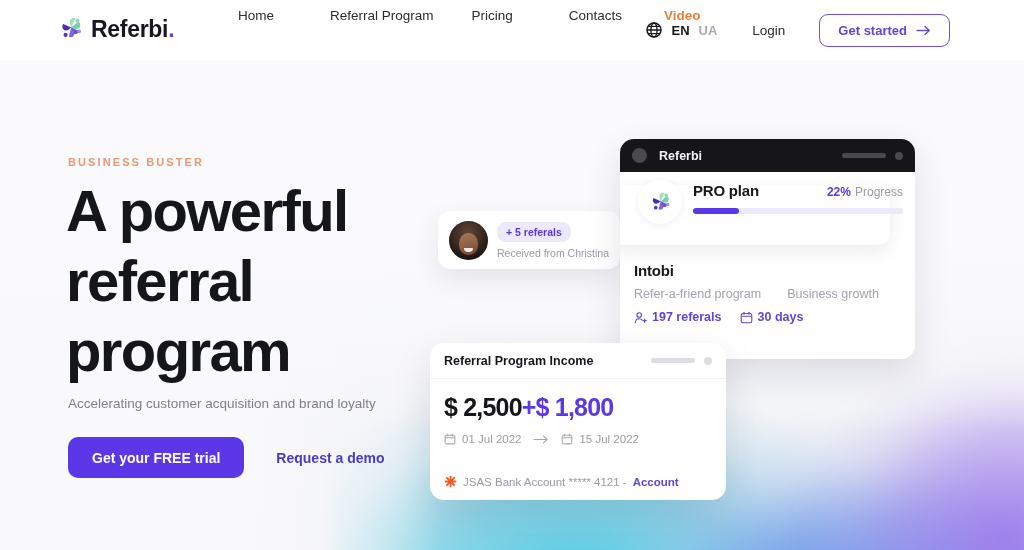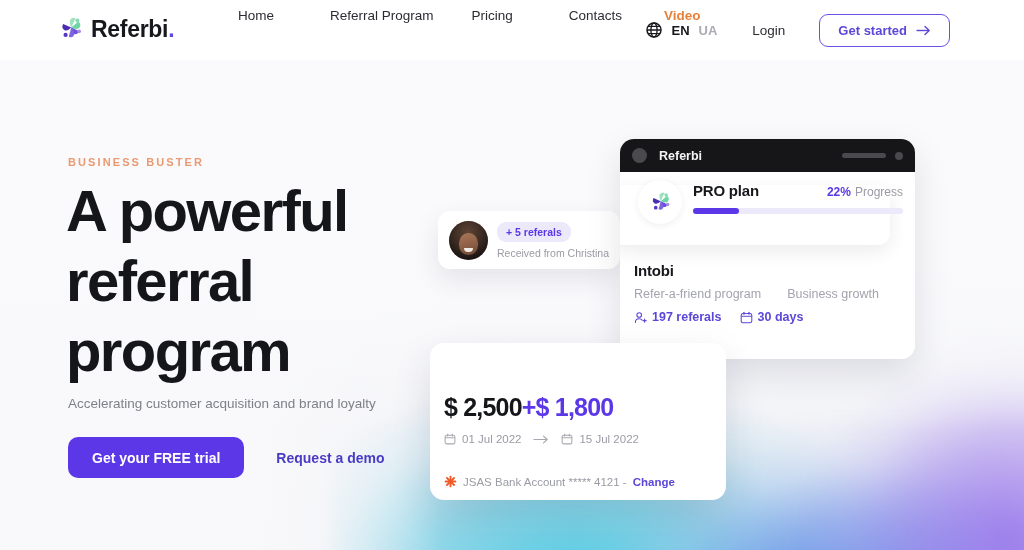--- a/index.html
+++ b/index.html
@@ -365,20 +365,27 @@
               </svg>
             </span>
             <span>30 days</span>
           </span>
         </div>
       </div>
     </div>
   </div>
 
   <div class="card-income">
+    <div class="inc-head">
+      <span class="inc-title">Referral Program Income</span>
+      <span class="inc-head-right">
+        <span class="inc-pill"></span>
+        <span class="inc-circle"></span>
+      </span>
+    </div>
 
     <div class="inc-amount">
       <span class="inc-a1">$ 2,500</span>
       <span class="inc-a2">+$ 1,800</span>
     </div>
 
     <div class="inc-dates">
       <span class="ico">
         <svg width="12" height="12" viewBox="0 0 14 14">
           <rect x="1.3" y="2.6" width="11.4" height="10.1" rx="2" fill="none" stroke="#a6a7b0" stroke-width="1.2"></rect>
@@ -411,17 +418,17 @@
           <g stroke="#f05a28" stroke-width="2.0" stroke-linecap="round">
             <line x1="7" y1="1.7" x2="7" y2="12.3"></line>
             <line x1="1.7" y1="7" x2="12.3" y2="7"></line>
             <line x1="3.2" y1="3.2" x2="10.8" y2="10.8"></line>
             <line x1="10.8" y1="3.2" x2="3.2" y2="10.8"></line>
           </g>
           <circle cx="7" cy="7" r="1.8" fill="#f05a28"></circle>
         </svg>
       </span>
       <span class="inc-bank-text">JSAS Bank Account ***** 4121 -</span>
-      <span class="inc-change">Change</span>
+      <span class="inc-change">Account</span>
     </div>
   </div>
 
 </div>
 
 </body></html>

